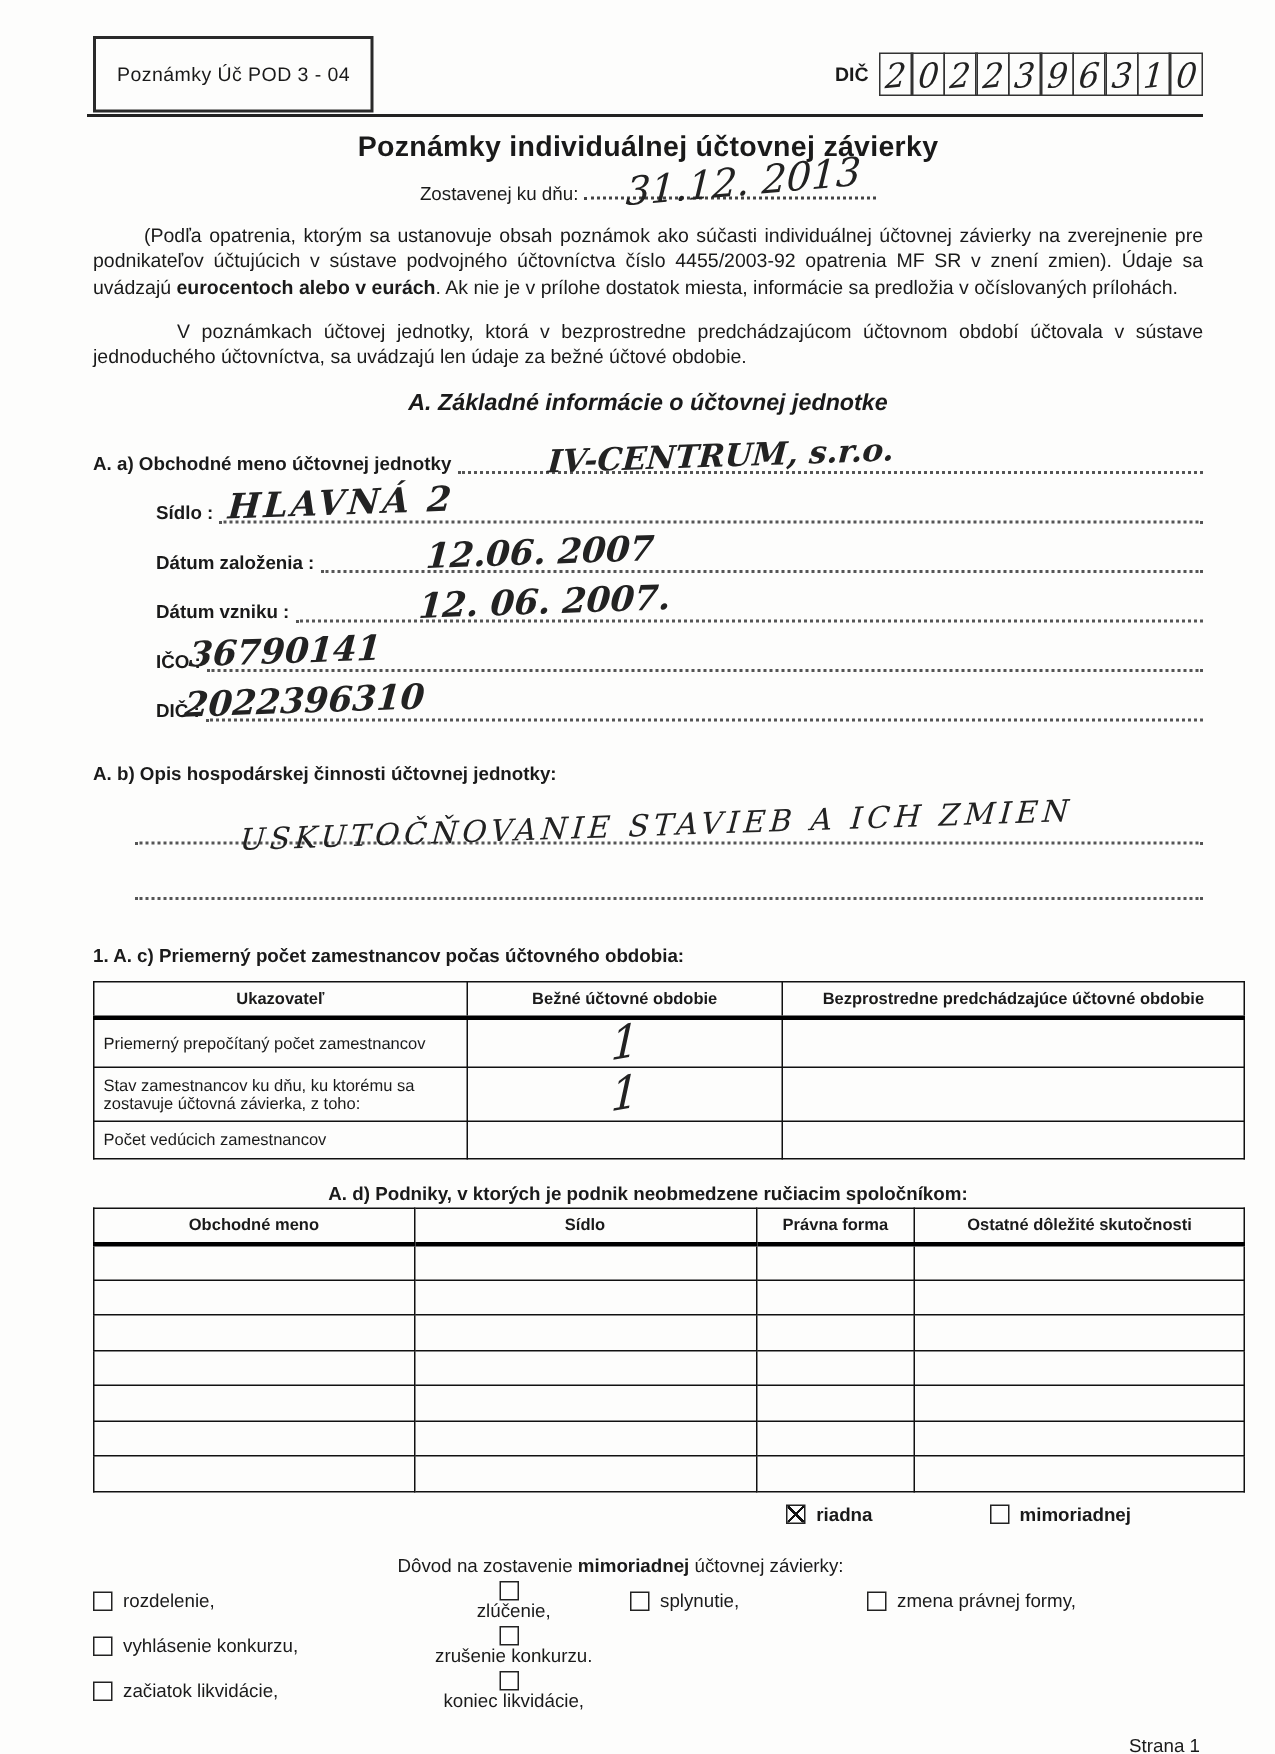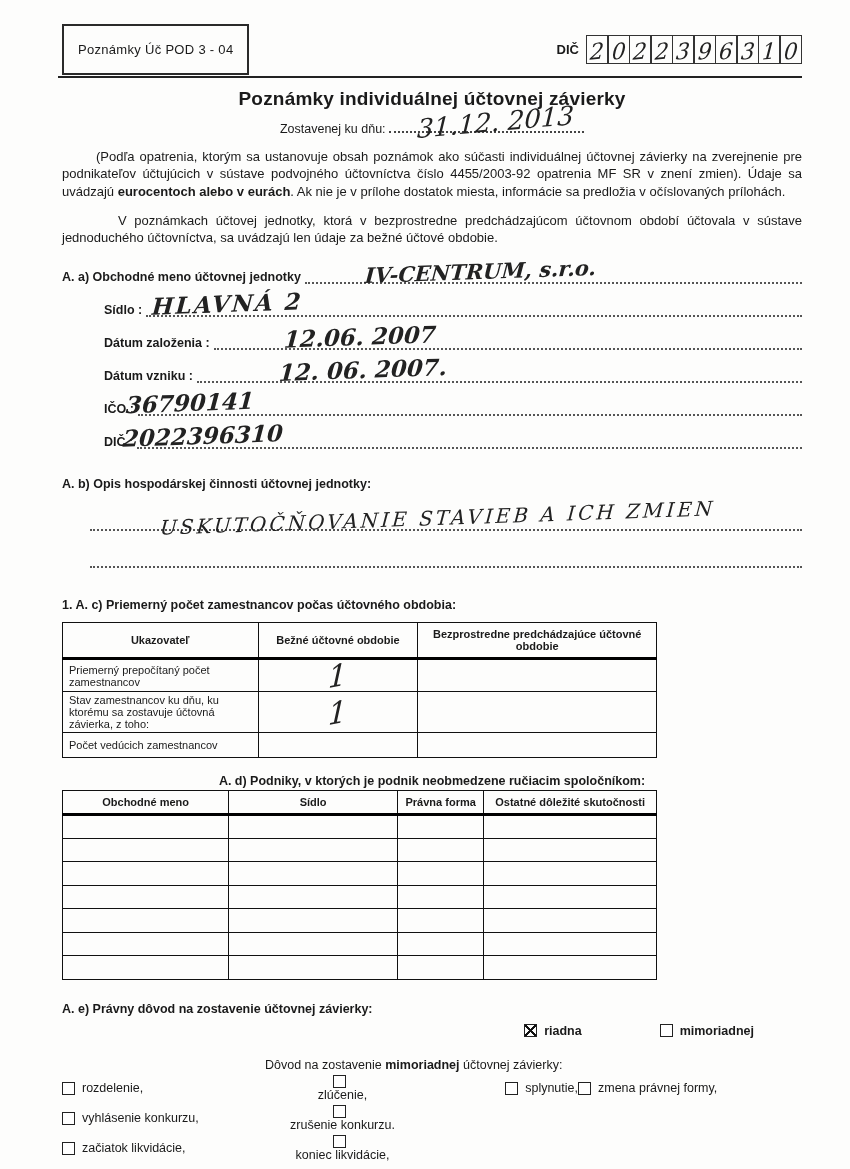--- a/index.html
+++ b/index.html
@@ -53,21 +53,21 @@
   .field.indent .lbl { margin-left:42px; }
   .field .fill { flex:1; border-bottom:2px dotted #555; height:100%; position:relative; }
   .field .fill .hw { position:absolute; bottom:1px; font-size:21px; }
 
   .sub-heading { font-size:12.5px; font-weight:bold; margin-top:28px; }
   .writein { margin-left:28px; border-bottom:2px dotted #555; height:36px; position:relative; margin-top:4px; }
   .writein .hw { position:absolute; left:70px; bottom:2px; font-size:20px; letter-spacing:3px; }
   .writein.empty { height:33px; border-bottom-width:2px; }
 
   
-  table { border-collapse:collapse; width:595px; margin-top:10px; }
+  table { border-collapse:collapse; width:768px; margin-top:10px; }
   th, td { border:1.6px solid #111; font-size:11px; padding:2px 6px; }
   thead th { text-align:center; font-weight:bold; border-bottom:3px solid #000; padding:5px 4px; }
   .tbl-ac col.c1 { width:240px; } .tbl-ac col.c2 { width:203px; } .tbl-ac col.c3 { width:297px; }
   .tbl-ac td.lblcell { font-weight:normal; }
   .tbl-ac tr.r1 td { height:32px; } .tbl-ac tr.r2 td { height:36px; } .tbl-ac tr.r3 td { height:25px; }
   .valcell { text-align:center; vertical-align:middle; overflow:visible; }
   .valcell .hw { font-size:30px; transform:rotate(-10deg) skewX(-12deg); }
   .tbl-ad col.c1 { width:206px; } .tbl-ad col.c2 { width:220px; } .tbl-ad col.c3 { width:102px; } .tbl-ad col.c4 { width:212px; }
   .tbl-ad tbody td { height:23.5px; }
   .tbl-ad { margin-top:2px; }
@@ -80,21 +80,21 @@
       linear-gradient(to top right, transparent 44%, #111 44%, #111 56%, transparent 56%),
       linear-gradient(to bottom right, transparent 44%, #111 44%, #111 56%, transparent 56%);
   }
   .ae-options { display:flex; justify-content:flex-end; gap:78px; padding-right:48px; margin-top:8px;
                 font-size:12.5px; font-weight:bold; }
   .ae-option { display:flex; align-items:center; }
   .reason-heading { margin:20px 0 2px 203px; font-size:12.5px; }
   .reason-heading b { font-weight:bold; }
   .reason-row { display:flex; margin-top:3px; font-size:12.5px; align-items:center; }
   .reason-cell { display:flex; align-items:center; }
-  .reason-cell.c1 { width:203px; } .reason-cell.c2 { width:155px;flex-direction:column; } .reason-cell.c3 { width:158px;justify-content:flex-end; }
+  .reason-cell.c1 { width:203px; } .reason-cell.c2 { width:155px;flex-direction:column; } .reason-cell.c3 { width:158px; }
   .reason-cell.c4 { flex:1; }
 
   .footer { text-align:right; font-size:12.5px; margin-top:16px; padding-right:2px; }
 </style>
 </head>
 <body>
 
 <div class="page">
 
   <div class="hdr-row">
@@ -141,20 +141,21 @@
   <div class="subtitle">
     <span>Zostavenej ku dňu:</span>
     <span class="dotline">
       <span class="hw">31.12. 2013</span>
     </span>
   </div>
 
   <p class="para p1"><span>(Podľa opatrenia, ktorým sa ustanovuje obsah poznámok ako súčasti individuálnej účtovnej závierky na zverejnenie pre podnikateľov účtujúcich v sústave podvojného účtovníctva číslo 4455/2003-92 opatrenia MF SR v znení zmien). Údaje sa uvádzajú </span><b>eurocentoch alebo v eurách</b><span>. Ak nie je v prílohe dostatok miesta, informácie sa predložia v očíslovaných prílohách.</span></p>
   <p class="para p2">V poznámkach účtovej jednotky, ktorá v bezprostredne predchádzajúcom účtovnom období účtovala v sústave jednoduchého účtovníctva, sa uvádzajú len údaje za bežné účtové obdobie.</p>
 
+  <div class="section-heading">A. Základné informácie o  účtovnej jednotke</div>
 
   <div class="field" style="margin-top:20px;">
     <span class="lbl">A. a) Obchodné meno účtovnej jednotky</span>
     <span class="fill">
         <span class="hw" style="left:60px;">IV-CENTRUM, s.r.o.</span>
       </span>
   </div>
   <div class="field indent">
     <span class="lbl">Sídlo :</span>
     <span class="fill">
@@ -280,21 +281,20 @@
         </tr>
       <tr>
           <td></td>
           <td></td>
           <td></td>
           <td></td>
         </tr>
     </tbody>
   </table>
 
-  <div class="sub-heading" style="margin-top:22px;">A. e) Právny dôvod na zostavenie účtovnej závierky:</div>
   <div class="ae-options">
     <span class="ae-option">
       <span class="cb checked"></span>
       <span>riadna</span>
     </span>
     <span class="ae-option">
       <span class="cb"></span>
       <span>mimoriadnej</span>
     </span>
   </div>

